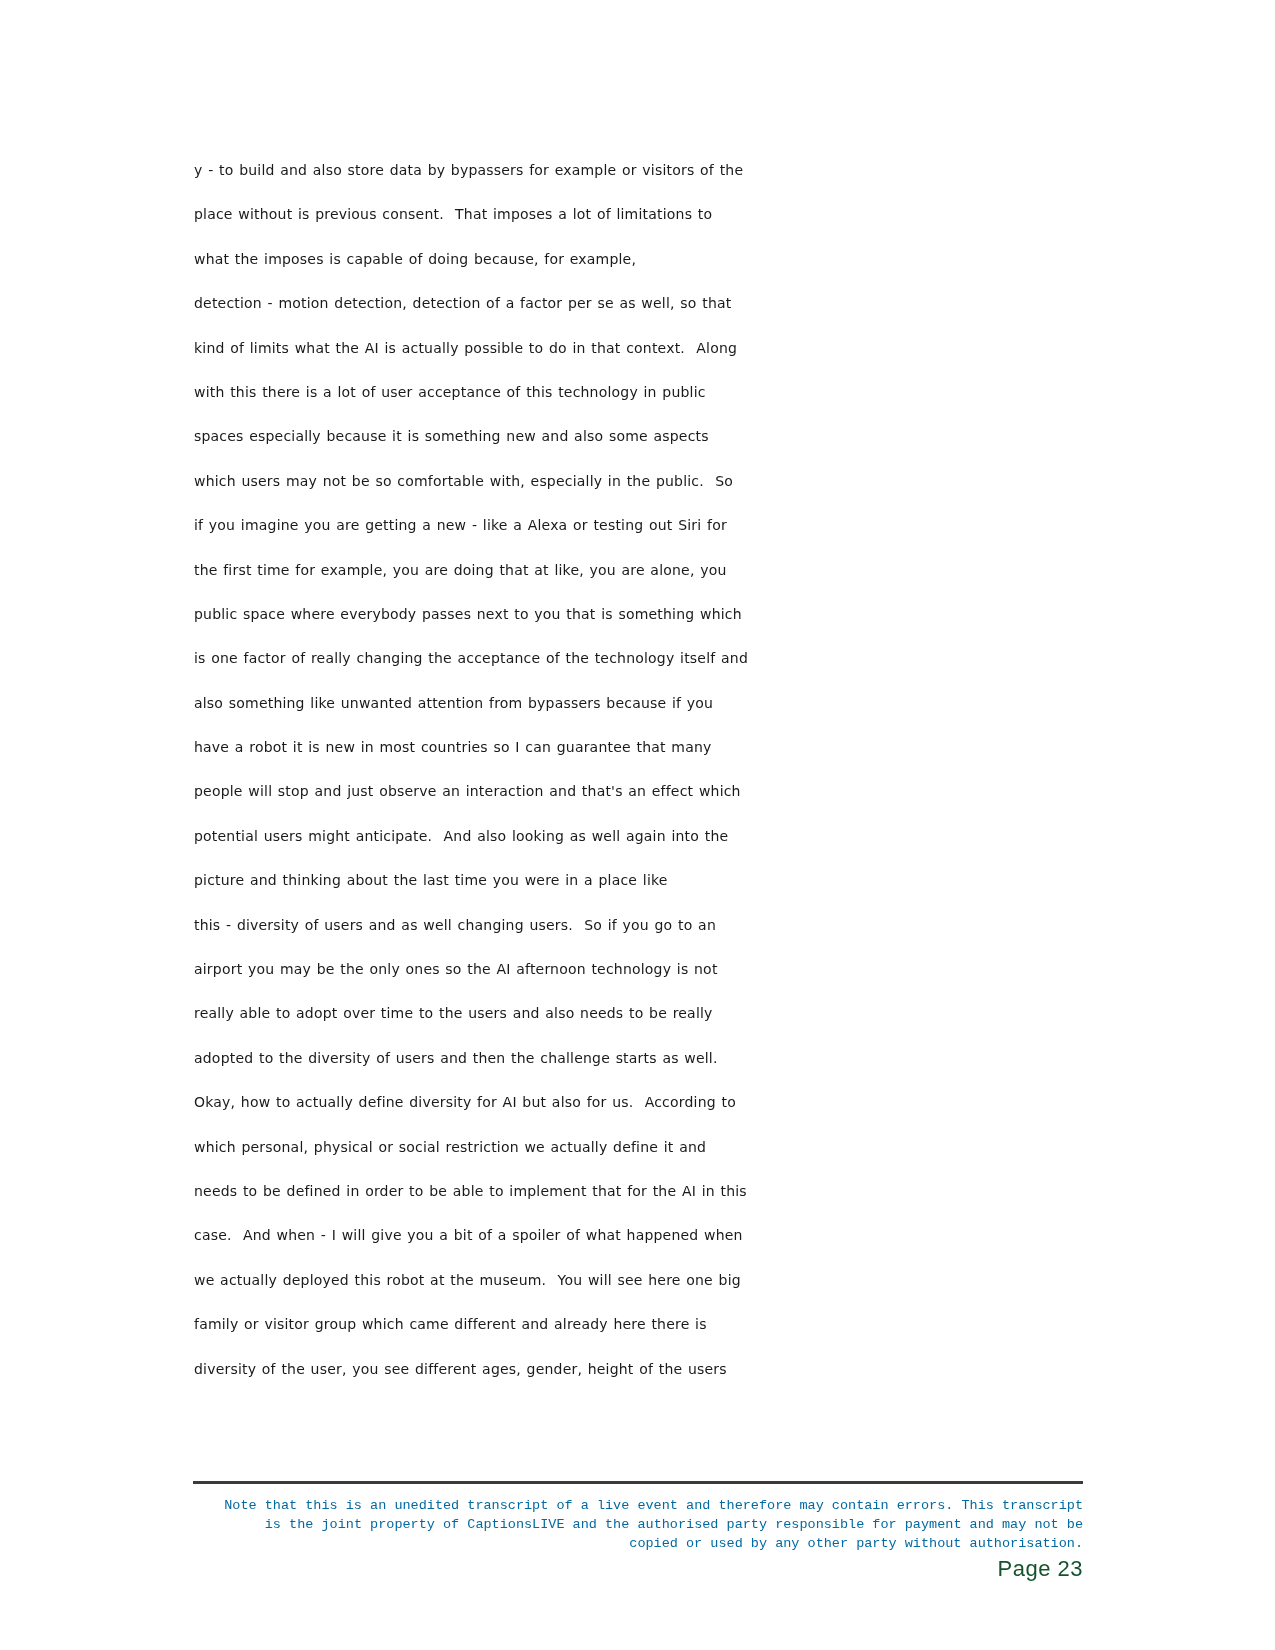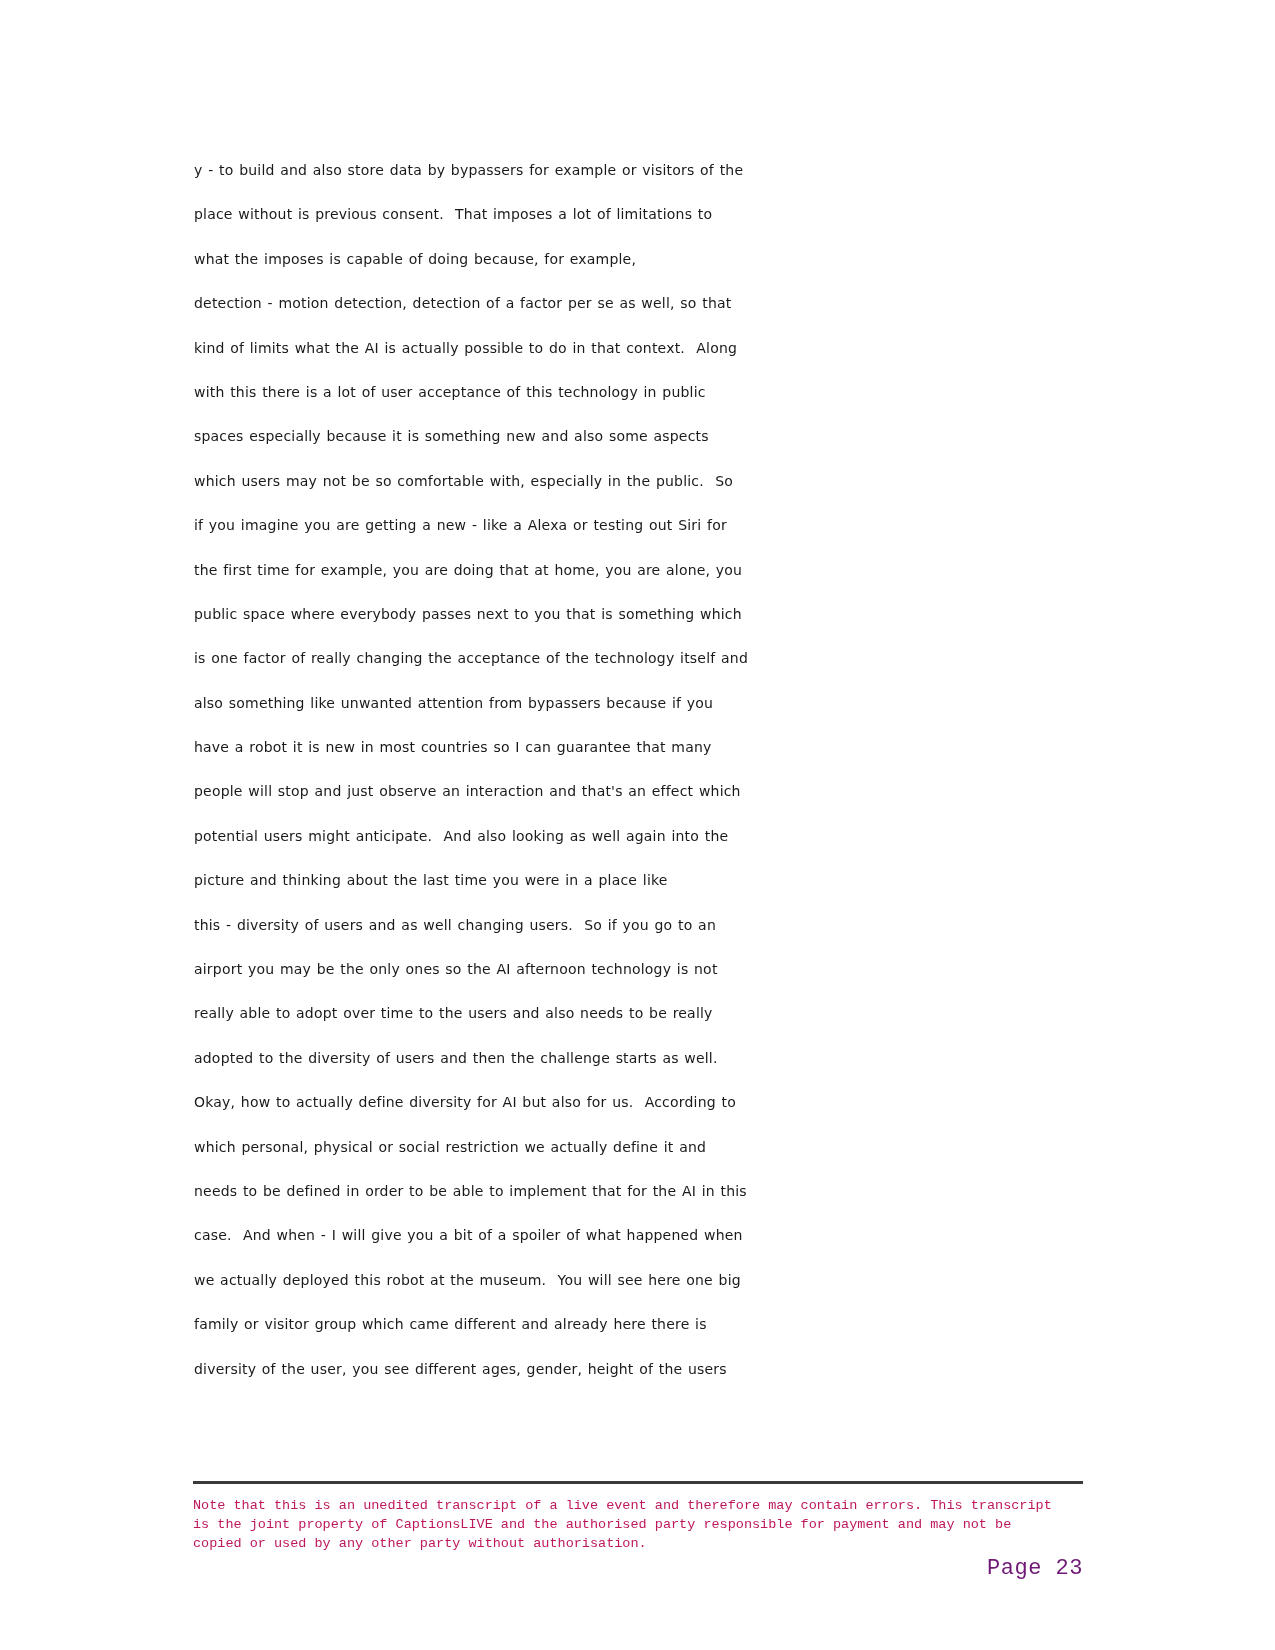--- a/index.html
+++ b/index.html
@@ -36,56 +36,56 @@
     top: 1481px;
     width: 890px;
     height: 3px;
     background: #3a3a3a;
   }
   .footer-note {
     position: absolute;
     left: 193px;
     top: 1496px;
     width: 890px;
-    text-align: left;
-    color: #be185d;
+    text-align: right;
+    color: #0369a1;
     font-family: "Liberation Mono", "DejaVu Sans Mono", monospace;
     font-size: 13.5px;
     line-height: 19px;
   }
   .footer-note .note-line {
     white-space: pre;
   }
   .page-number {
     position: absolute;
     right: 192px;
     top: 1556px;
-    color: #701a75;
-    font-family: Liberation Mono, monospace;
+    color: #14532d;
+    font-family: Liberation Sans, sans-serif;
     font-size: 22px;
     letter-spacing: 0.5px;
     white-space: pre;
   }
 </style>
 </head>
 <body>
 
 <div class="page">
 
   <div class="transcript-body">
     <div class="line">y - to build and also store data by bypassers for example or visitors of the</div>
     <div class="line">place without is previous consent.  That imposes a lot of limitations to</div>
     <div class="line">what the imposes is capable of doing because, for example,</div>
     <div class="line">detection - motion detection, detection of a factor per se as well, so that</div>
     <div class="line">kind of limits what the AI is actually possible to do in that context.  Along</div>
     <div class="line">with this there is a lot of user acceptance of this technology in public</div>
     <div class="line">spaces especially because it is something new and also some aspects</div>
     <div class="line">which users may not be so comfortable with, especially in the public.  So</div>
     <div class="line">if you imagine you are getting a new - like a Alexa or testing out Siri for</div>
-    <div class="line">the first time for example, you are doing that at home, you are alone, you</div>
+    <div class="line">the first time for example, you are doing that at like, you are alone, you</div>
     <div class="line">public space where everybody passes next to you that is something which</div>
     <div class="line">is one factor of really changing the acceptance of the technology itself and</div>
     <div class="line">also something like unwanted attention from bypassers because if you</div>
     <div class="line">have a robot it is new in most countries so I can guarantee that many</div>
     <div class="line">people will stop and just observe an interaction and that's an effect which</div>
     <div class="line">potential users might anticipate.  And also looking as well again into the</div>
     <div class="line">picture and thinking about the last time you were in a place like</div>
     <div class="line">this - diversity of users and as well changing users.  So if you go to an</div>
     <div class="line">airport you may be the only ones so the AI afternoon technology is not</div>
     <div class="line">really able to adopt over time to the users and also needs to be really</div>

